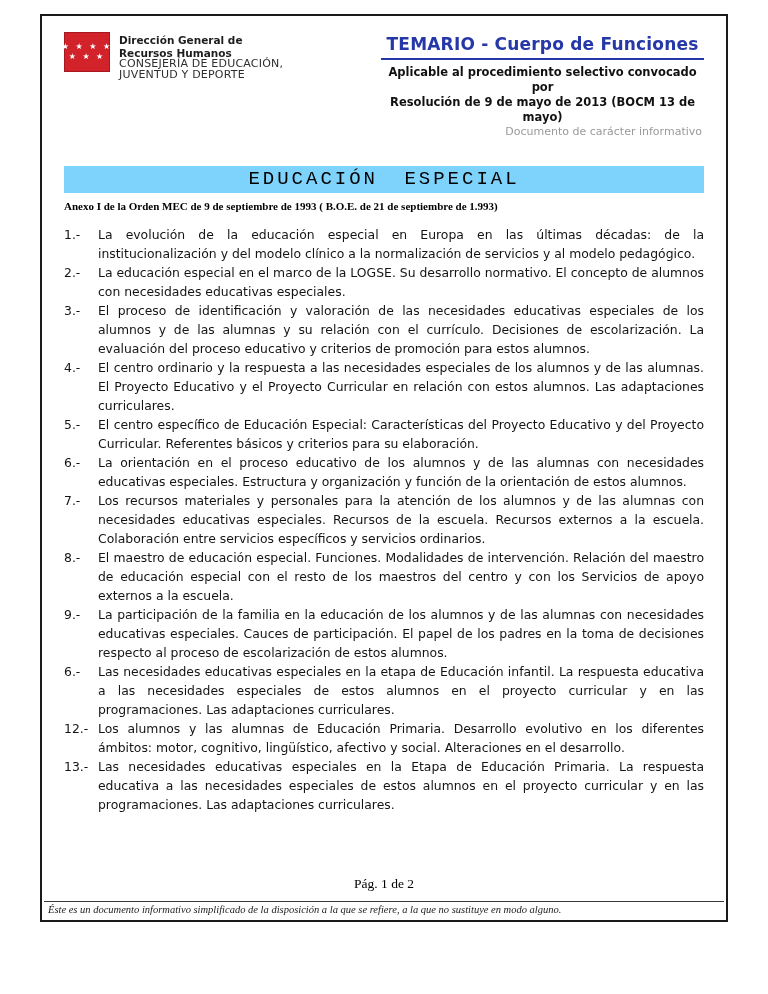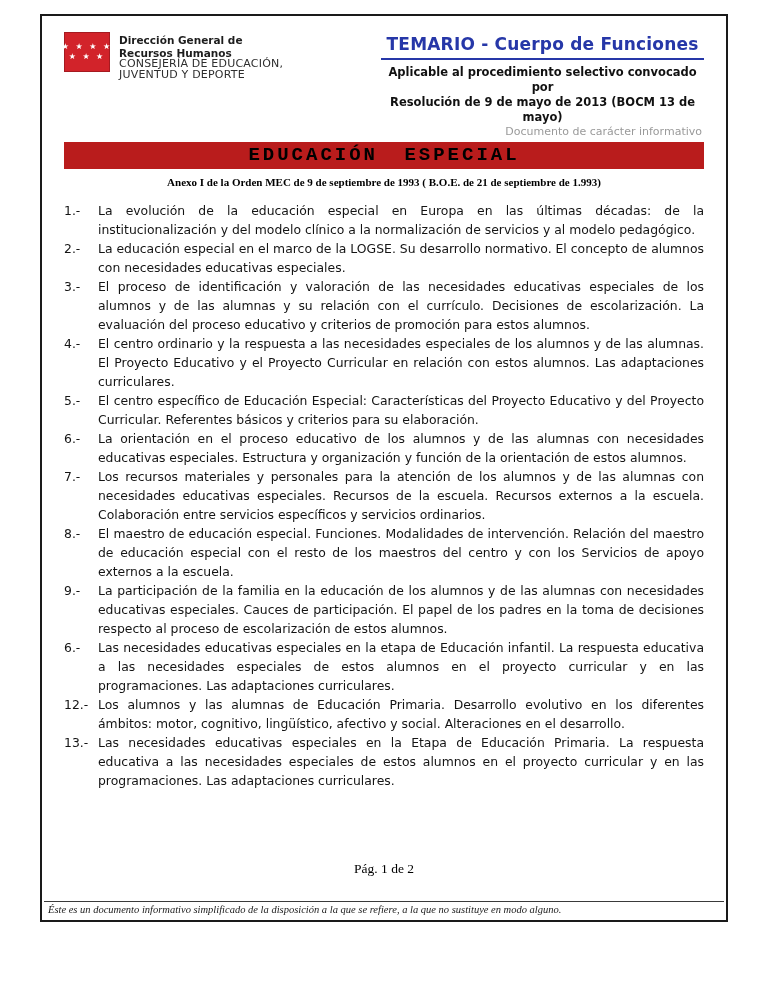--- a/index.html
+++ b/index.html
@@ -31,38 +31,38 @@
   }
   .header-right { width:336px; text-align:center; padding-top:2px; }
   .temario {
     color:#2637a8; font-weight:bold; font-size:17px; letter-spacing:0.2px;
     border-bottom:2.5px solid #2637a8; padding-bottom:4px; white-space:nowrap;
   }
   .applicable { font-weight:bold; font-size:11.5px; line-height:15px; margin-top:5px; color:#111; }
   .informative { color:#9a9a9a; font-size:11px; text-align:right; margin-top:0; padding-right:2px; }
   
   .title-band {
-    margin-top:4px; background:#b91c1c; text-align:center;
-    font-family:"Liberation Mono", monospace; font-weight:bold;
+    margin-top:28px; background:#7dd3fc; text-align:center;
+    font-family:"Liberation Mono", monospace; font-weight:normal;
     font-size:19px; letter-spacing:3px; word-spacing:12px; padding:2px 0 3px; color:#000;
   }
   .subtitle {
-    text-align:center; font-family:"Liberation Serif", serif; font-weight:bold;
+    font-family:"Liberation Serif", serif; font-weight:bold;
     font-size:11px; margin-top:7px; color:#000;
   }
   
   .topics { margin-top:13px; }
   .topic { display:flex; font-size:12.4px; line-height:19px; color:#141414; }
   .topic .num { flex:0 0 34px; }
   .topic .txt { flex:1; text-align:justify; }
   
   .footer { position:absolute; left:0; right:0; bottom:0; background:#fff; }
   .pagenum {
     text-align:center; font-family:"Liberation Serif", serif;
-    font-size:13.5px; color:#000; margin-bottom:24px;
+    font-size:13.5px; color:#000; margin-bottom:9px;
   }
   .rule { border-top:1.5px solid #3a3a3a; margin:0 2px; }
   .disclaimer {
     font-family:Liberation Serif, serif; font-style:italic;
     font-size:10.5px; color:#1a1a1a; padding:2px 6px 5px 6px;
   }
 </style>
 </head>
 <body>
 

